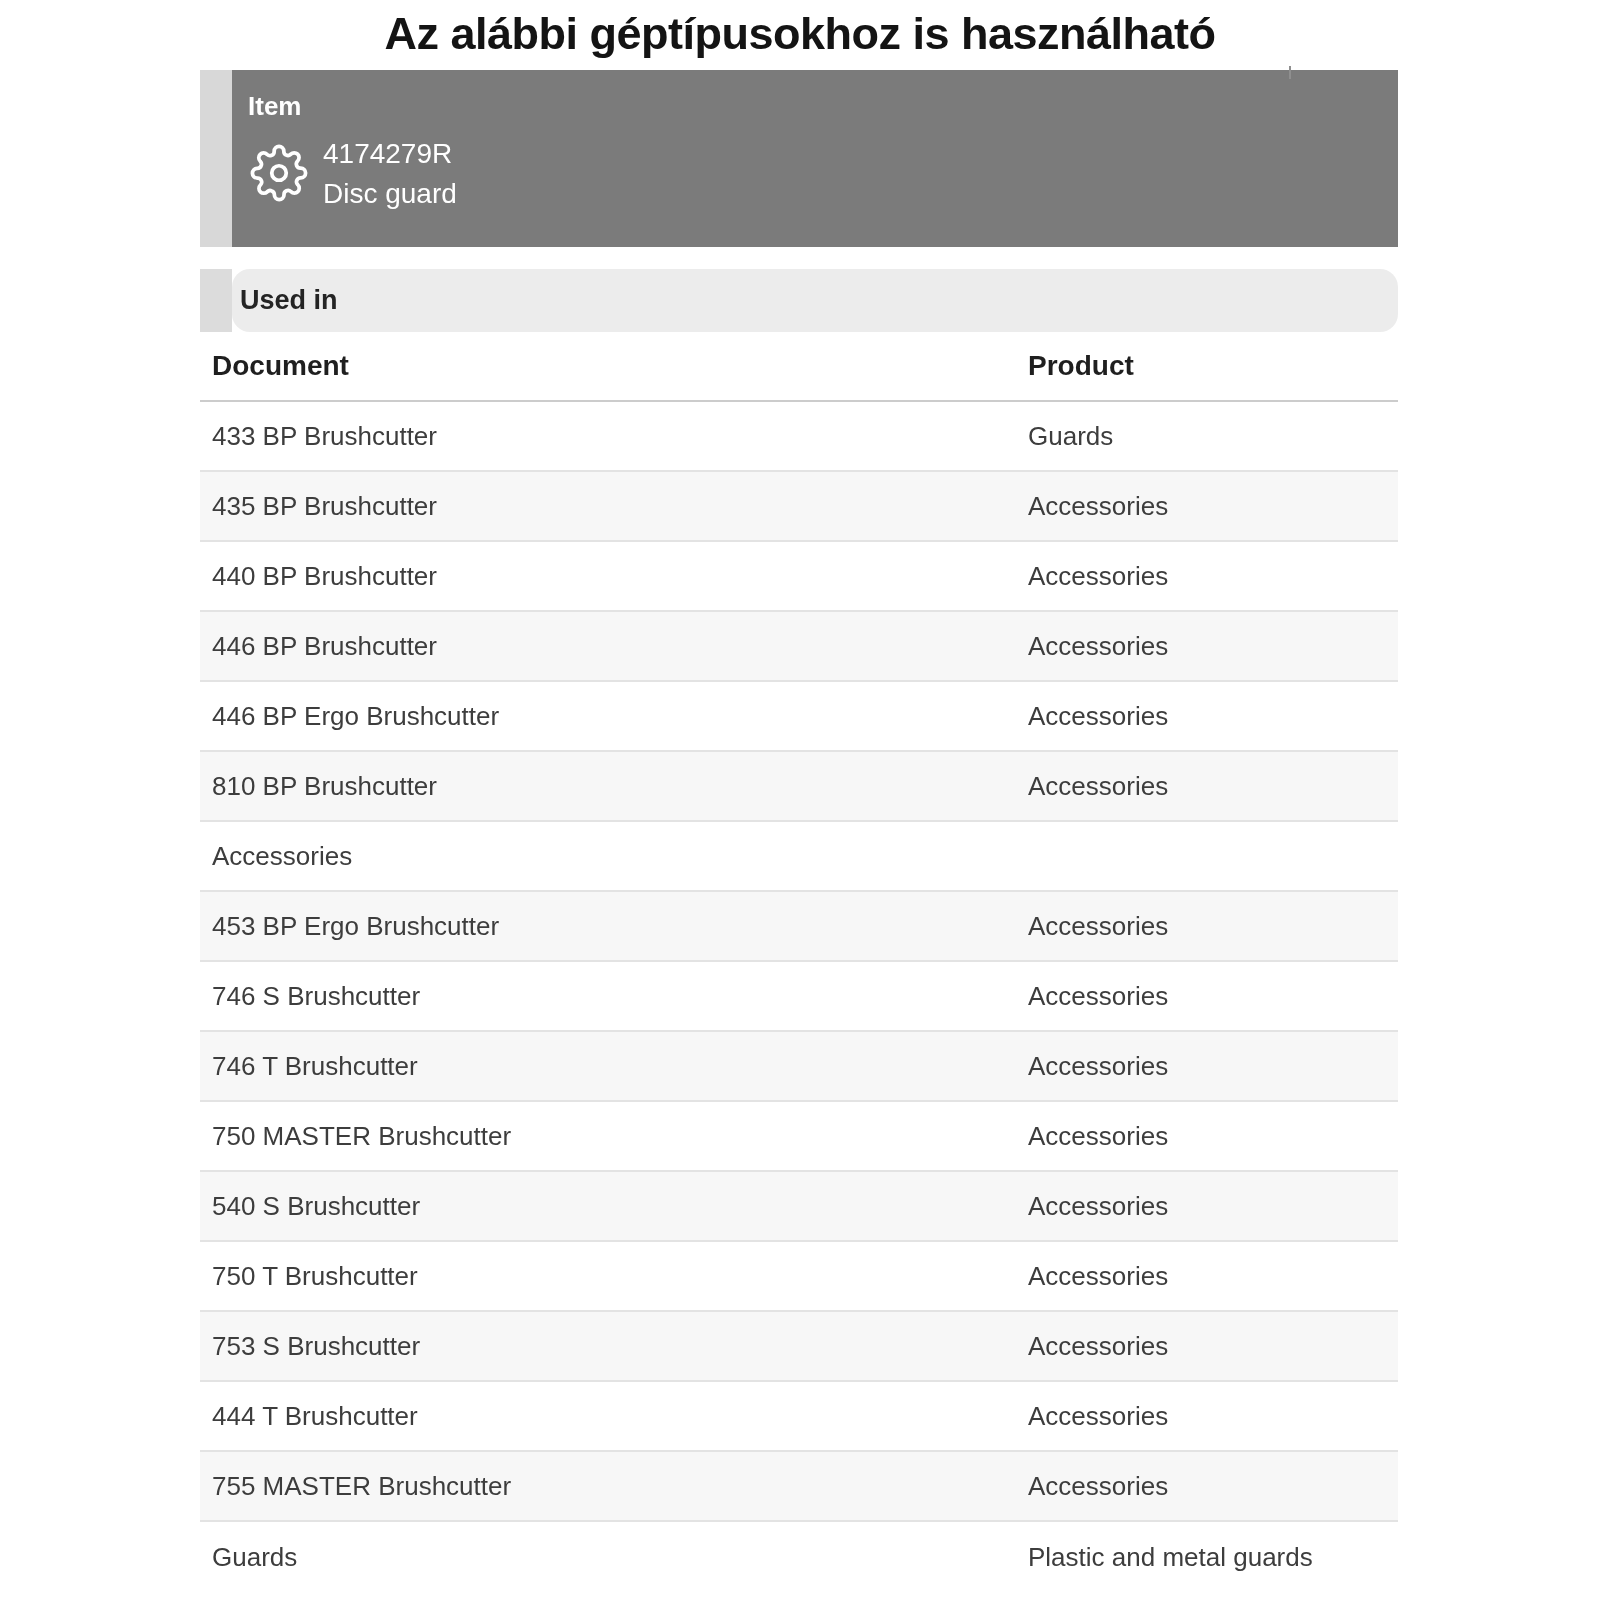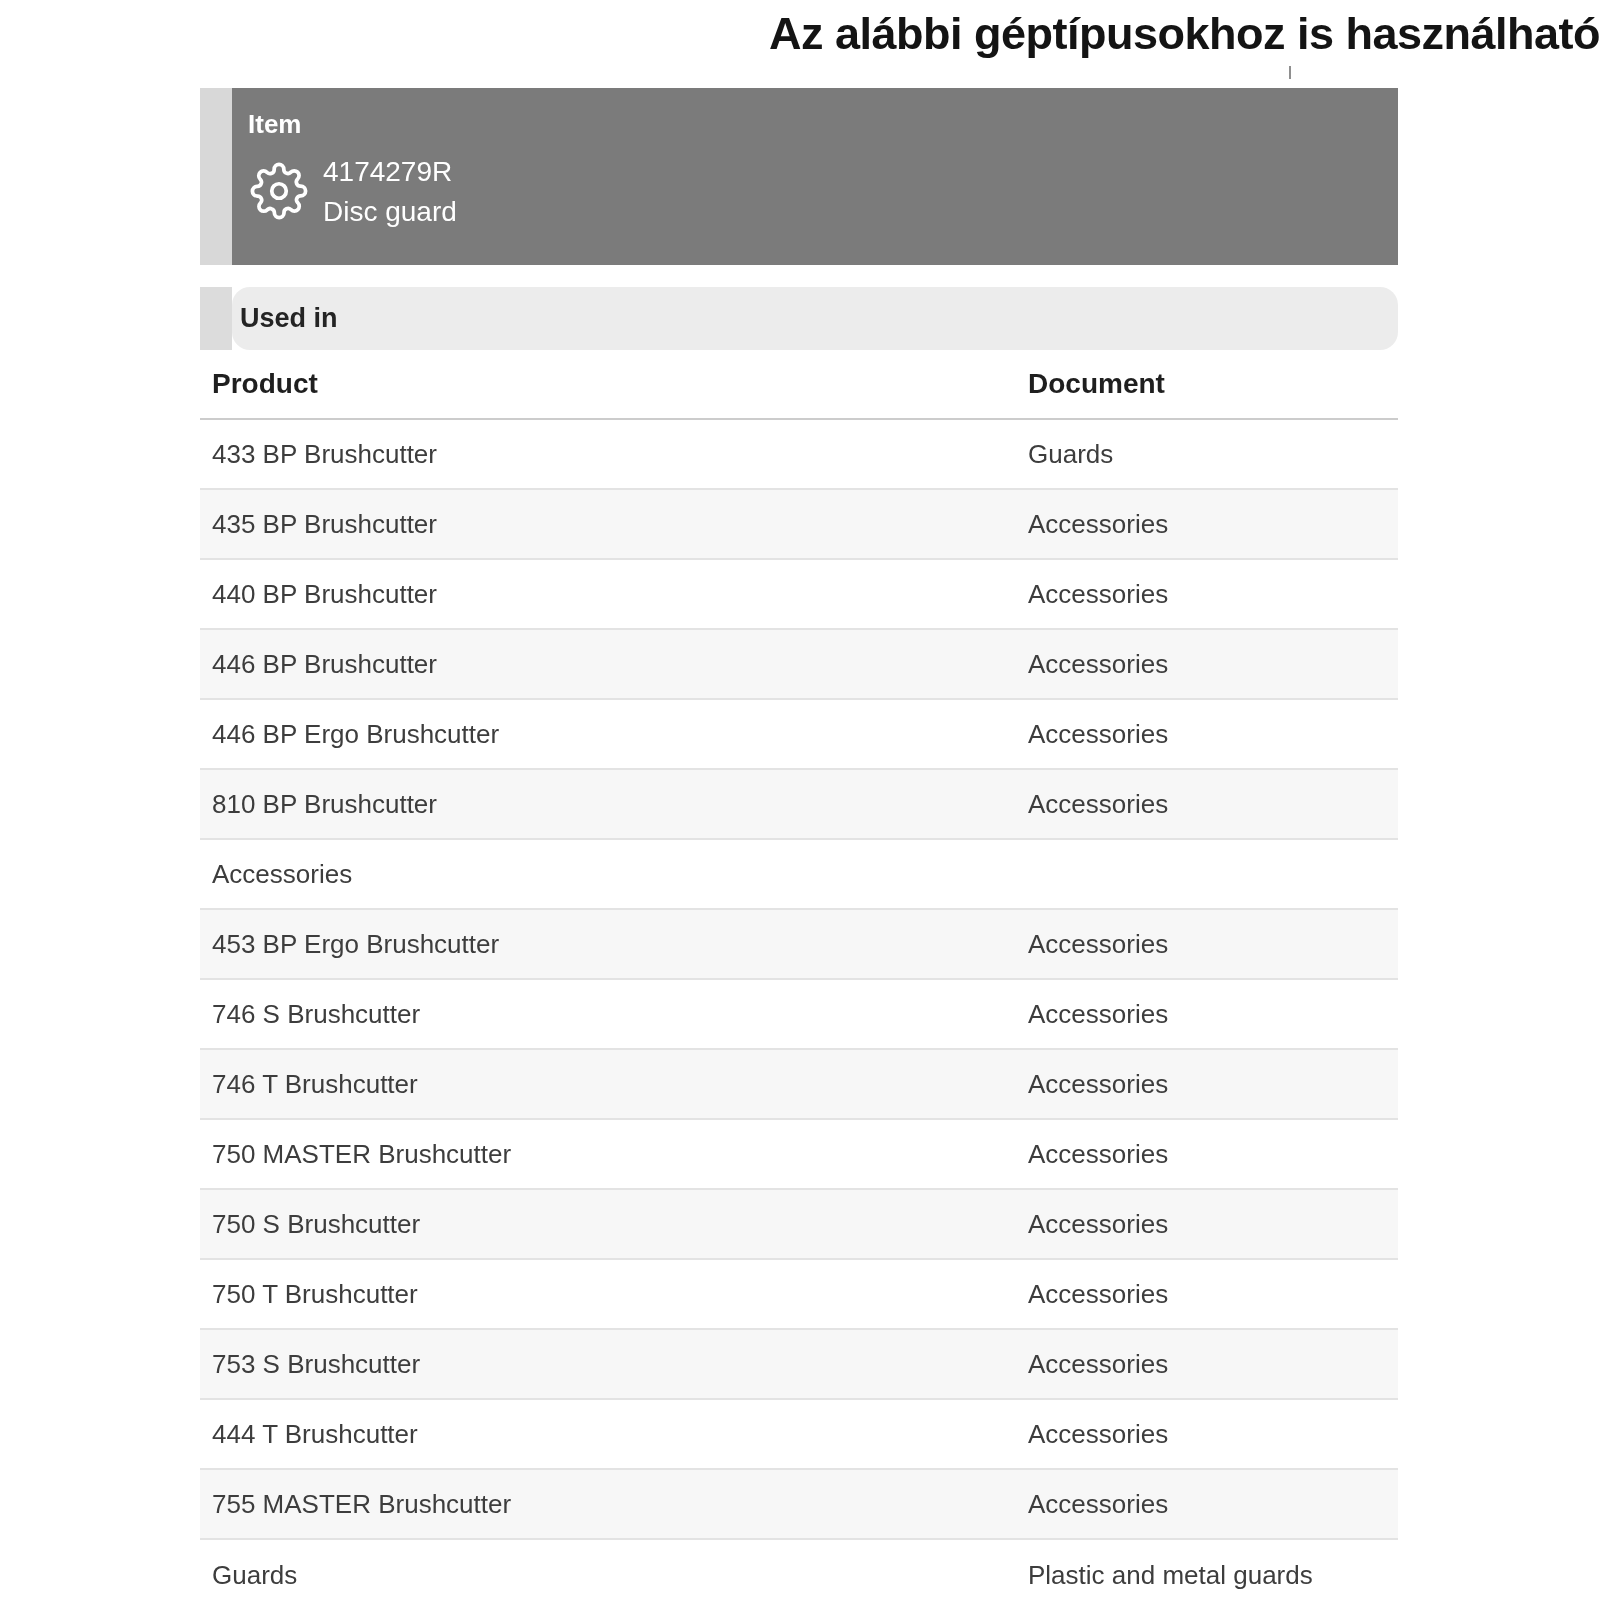--- a/index.html
+++ b/index.html
@@ -4,23 +4,23 @@
 <style>
   * { margin:0; padding:0; box-sizing:border-box; }
   html,body {
     width:1600px; height:1600px;
     background:#ffffff;
     font-family:"Liberation Sans","DejaVu Sans",sans-serif;
     overflow:hidden;
     position:relative;
   }
   .title-wrap {
-    height:88px;
+    height:70px;
     display:flex;
-    justify-content:flex-end;
+    justify-content:center;
     align-items:flex-start;
     padding-top:8px;
   }
   .page-title {
     font-size:45px;
     font-weight:700;
     color:#141414;
     letter-spacing:-0.5px;
     line-height:1.15;
   }
@@ -124,22 +124,22 @@
   </div>
 
   <div class="spacer"></div>
 
   <div class="used-in">
     <div class="used-strip"></div>
     <div class="used-main">Used in</div>
   </div>
 
   <div class="thead">
+    <div>Document</div>
     <div>Product</div>
-    <div>Document</div>
   </div>
 
   <div class="tbody">
     <div class="trow">
       <div>433 BP Brushcutter</div>
       <div>Guards</div>
     </div>
 
     <div class="trow">
       <div>435 BP Brushcutter</div>
@@ -184,21 +184,21 @@
       <div>746 T Brushcutter</div>
       <div>Accessories</div>
     </div>
 
     <div class="trow">
       <div>750 MASTER Brushcutter</div>
       <div>Accessories</div>
     </div>
 
     <div class="trow">
-      <div>750 S Brushcutter</div>
+      <div>540 S Brushcutter</div>
       <div>Accessories</div>
     </div>
 
     <div class="trow">
       <div>750 T Brushcutter</div>
       <div>Accessories</div>
     </div>
 
     <div class="trow">
       <div>753 S Brushcutter</div>

